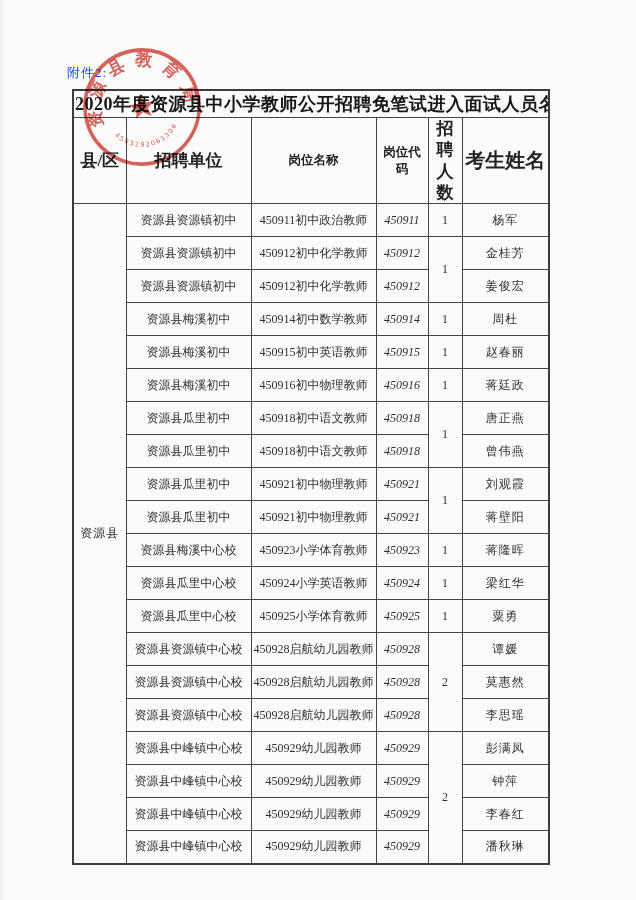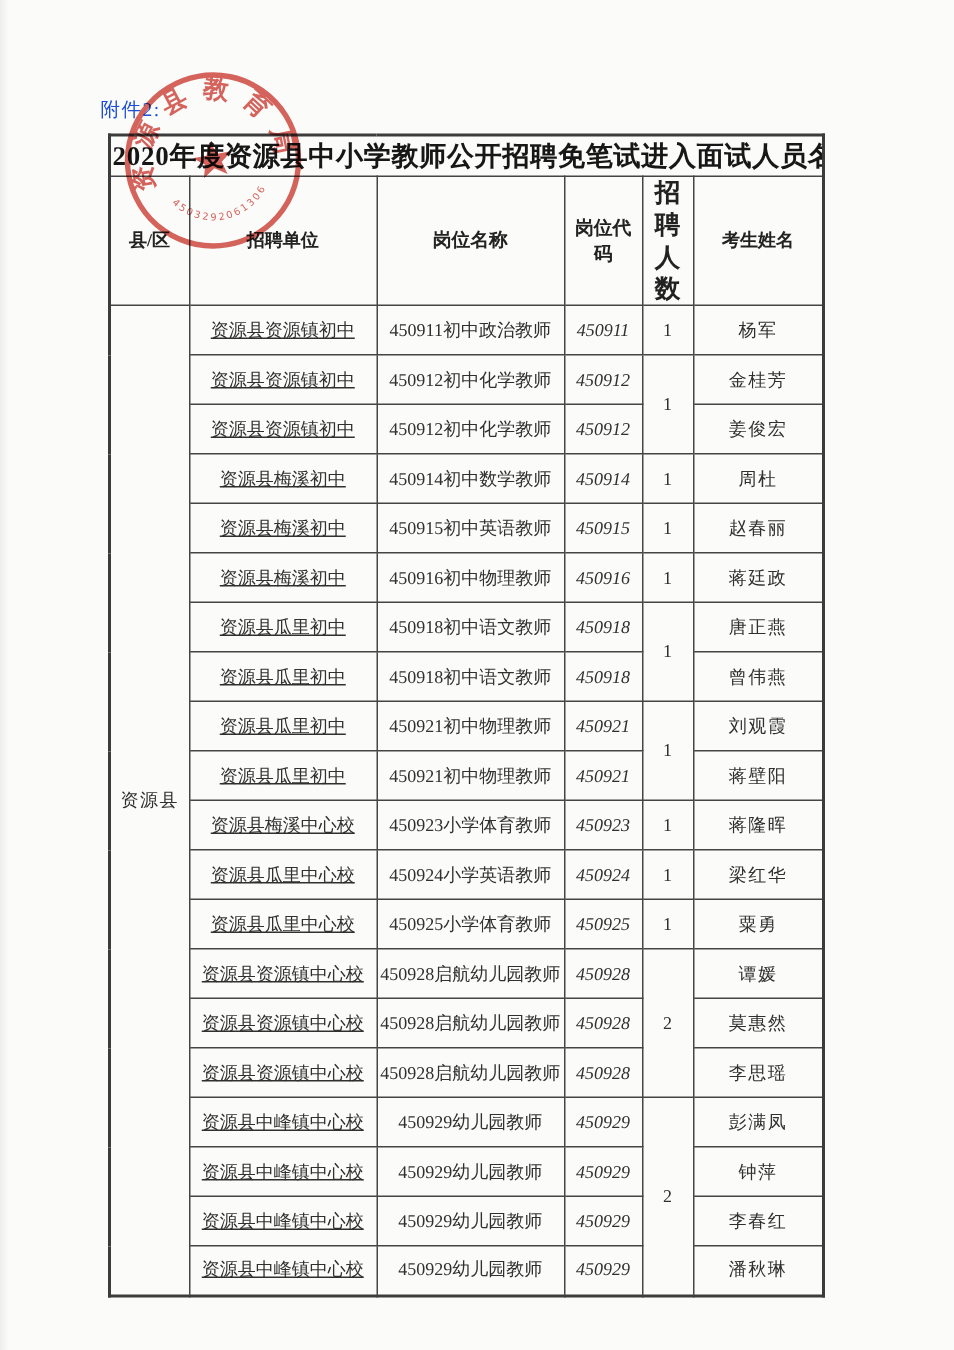--- a/index.html
+++ b/index.html
@@ -51,30 +51,30 @@
     height: 26px;
     font-size: 18px;
     font-weight: bold;
     color: #171717;
     letter-spacing: 0.5px;
     white-space: nowrap;
   }
   .header-row th {
     height: 42px;
     font-weight: bold;
-    font-size: 12px;
+    font-size: 17px;
     color: #222;
   }
-  .header-row th.h-name { font-size: 12px; }
+  .header-row th.h-name { font-size: 20px; }
   .header-row th.h-pos  { font-size: 12.5px; }
   .header-row th.h-count { font-size: 17px; line-height: 1.25; }
   tr.data-row { height: 33px; }
   tr.data-row td { font-size: 12px; color: #303030; }
   td.cell-county { font-size: 13px; letter-spacing: 1px; }
-  td.cell-unit { font-size: 12px; text-decoration: underline; }
+  td.cell-unit { font-size: 12px; }
   td.cell-position { font-size: 12px; margin-top: 34px; }
   td.cell-code { font-size: 12px; font-style: italic; }
   td.cell-headcount { font-size: 12px; }
   td.cell-name { font-size: 12.5px; letter-spacing: 1px; font-family: Liberation Mono, monospace; }
   .seal {
     position: absolute;
     left: 79px;
     top: 44px;
     width: 126px;
     height: 126px;

